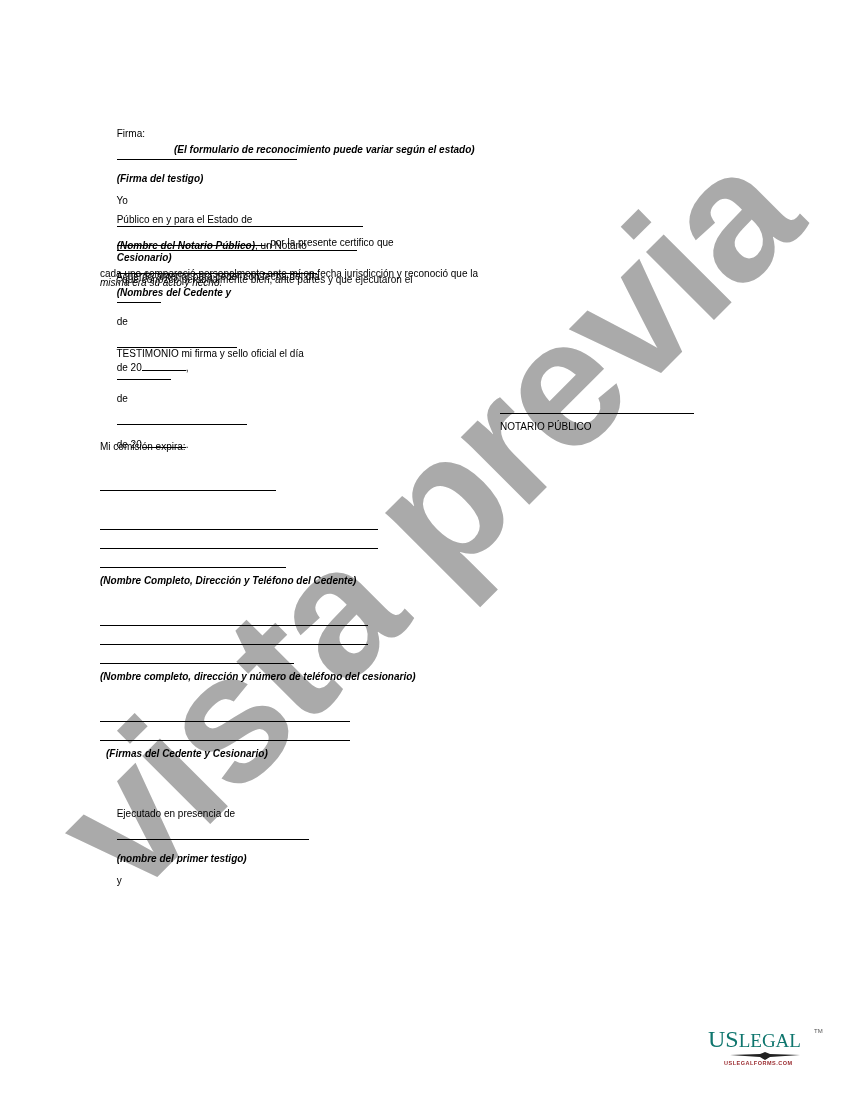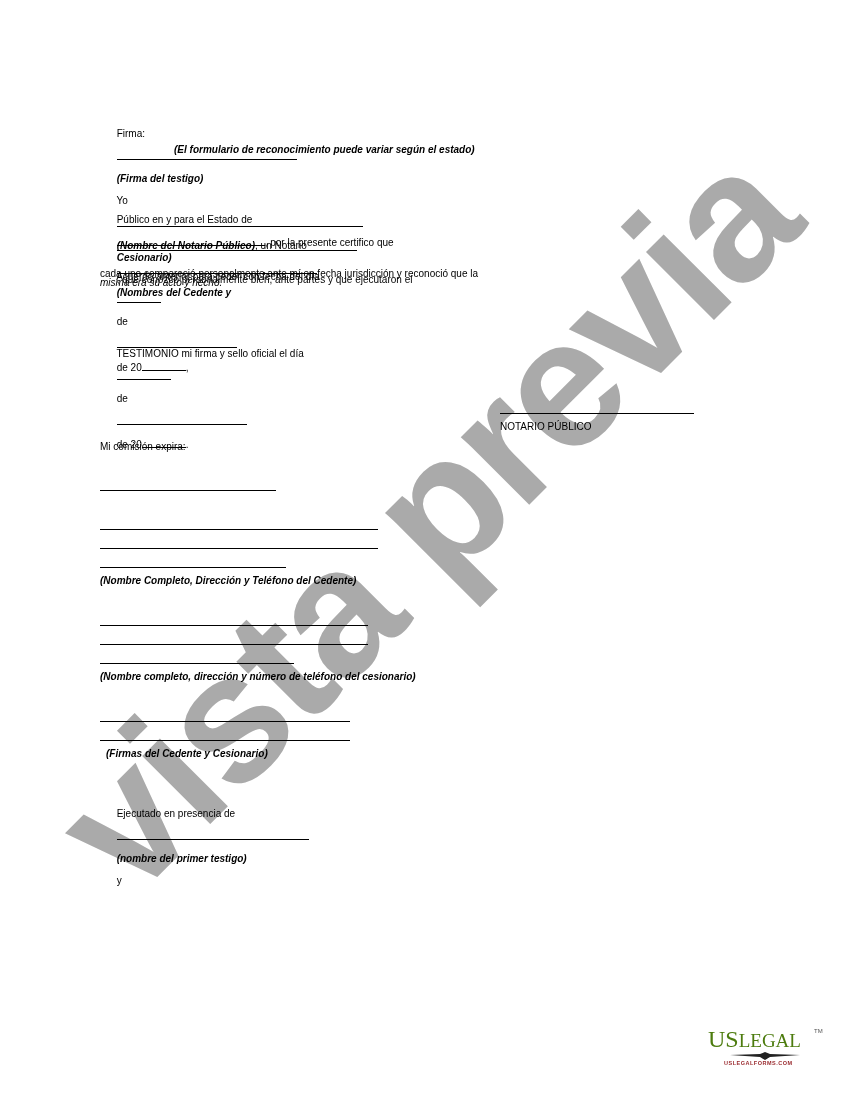--- a/index.html
+++ b/index.html
@@ -10,21 +10,21 @@
     .bi { font-weight: bold; font-style: italic; }
     .blank { display: inline-block; border-bottom: 1.3px solid #000; height: 14px; vertical-align: baseline; }
     .rule { position: absolute; height: 0; border-top: 1.3px solid #000; }
     .watermark { position: absolute; left: 425px; top: 520px; transform: translate(-50%, -50%) rotate(-45deg);
                  font-family: "Liberation Sans", sans-serif; font-weight: bold; font-size: 182px;
                  color: #a6a6a6; letter-spacing: -4px; white-space: nowrap; z-index: 0; opacity: 0.95;
                  line-height: 1; }
     .content { position: absolute; inset: 0; z-index: 1; }
     .logo { position: absolute; left: 706px; top: 1026px; width: 118px; height: 42px; z-index: 2; }
     .logo-text { position: absolute; left: 2px; top: 0; font-family: "Liberation Serif", serif;
-                 font-size: 24px; color: #4d7c0f; letter-spacing: 0px; }
+                 font-size: 24px; color: #0f766e; letter-spacing: 0px; }
     .logo-text .small { font-size: 19px; }
     .logo-tm { position: absolute; left: 108px; top: 2px; font-size: 6px; color: #555; font-family: "Liberation Sans", sans-serif; }
     .logo-url { position: absolute; left: 18px; top: 34px; font-size: 5.5px; color: #9a2a2e;
                 font-family: "Liberation Sans", sans-serif; font-weight: bold; letter-spacing: 0.5px; }
     .logo-wing { position: absolute; left: 24px; top: 26px; }
   </style>
 </head>
 <body>
 
 <div class="page">

